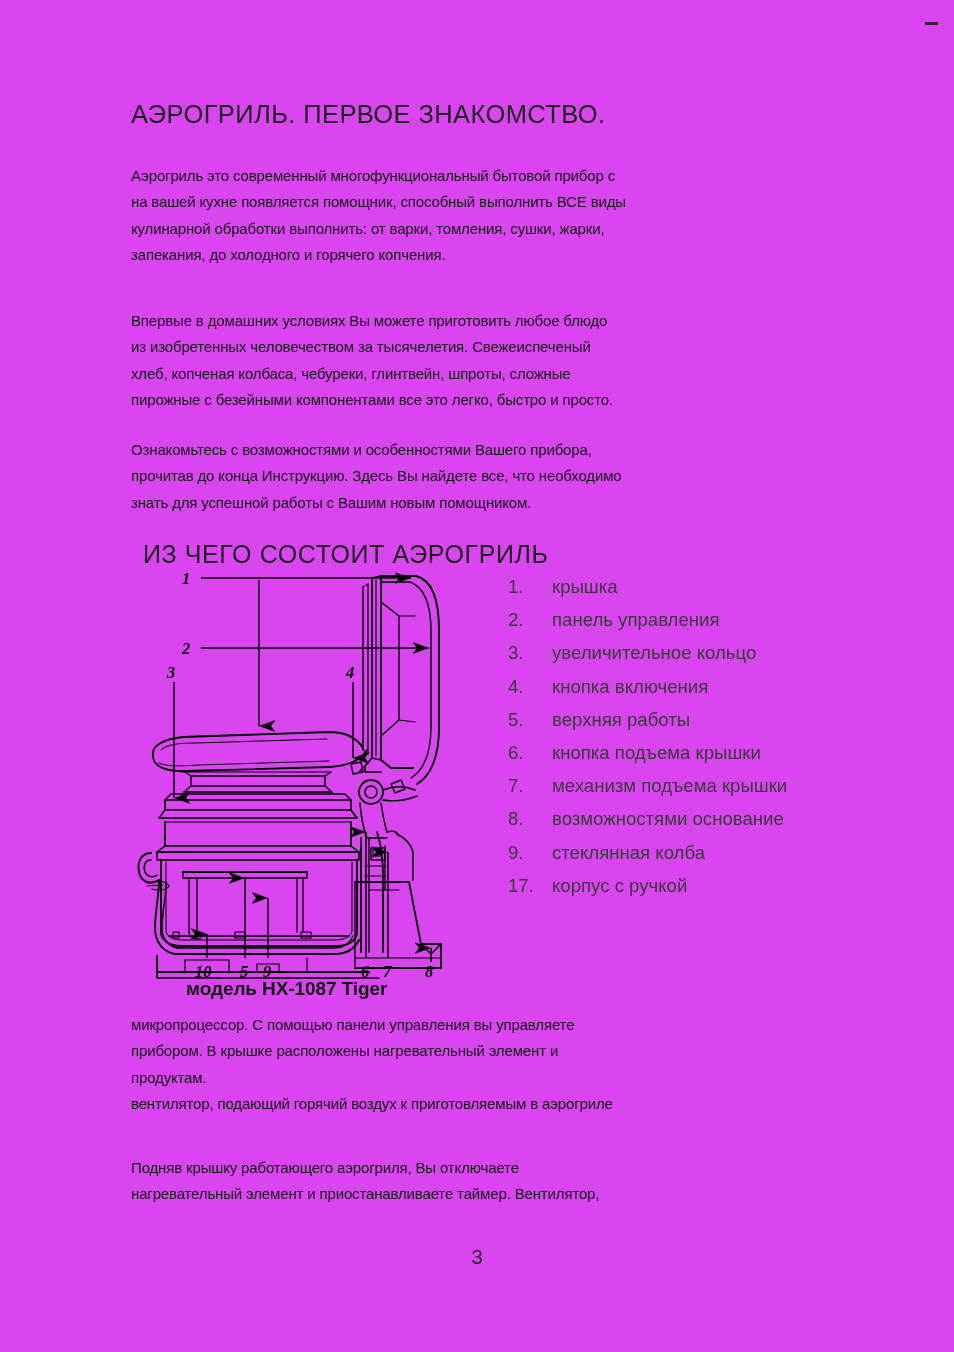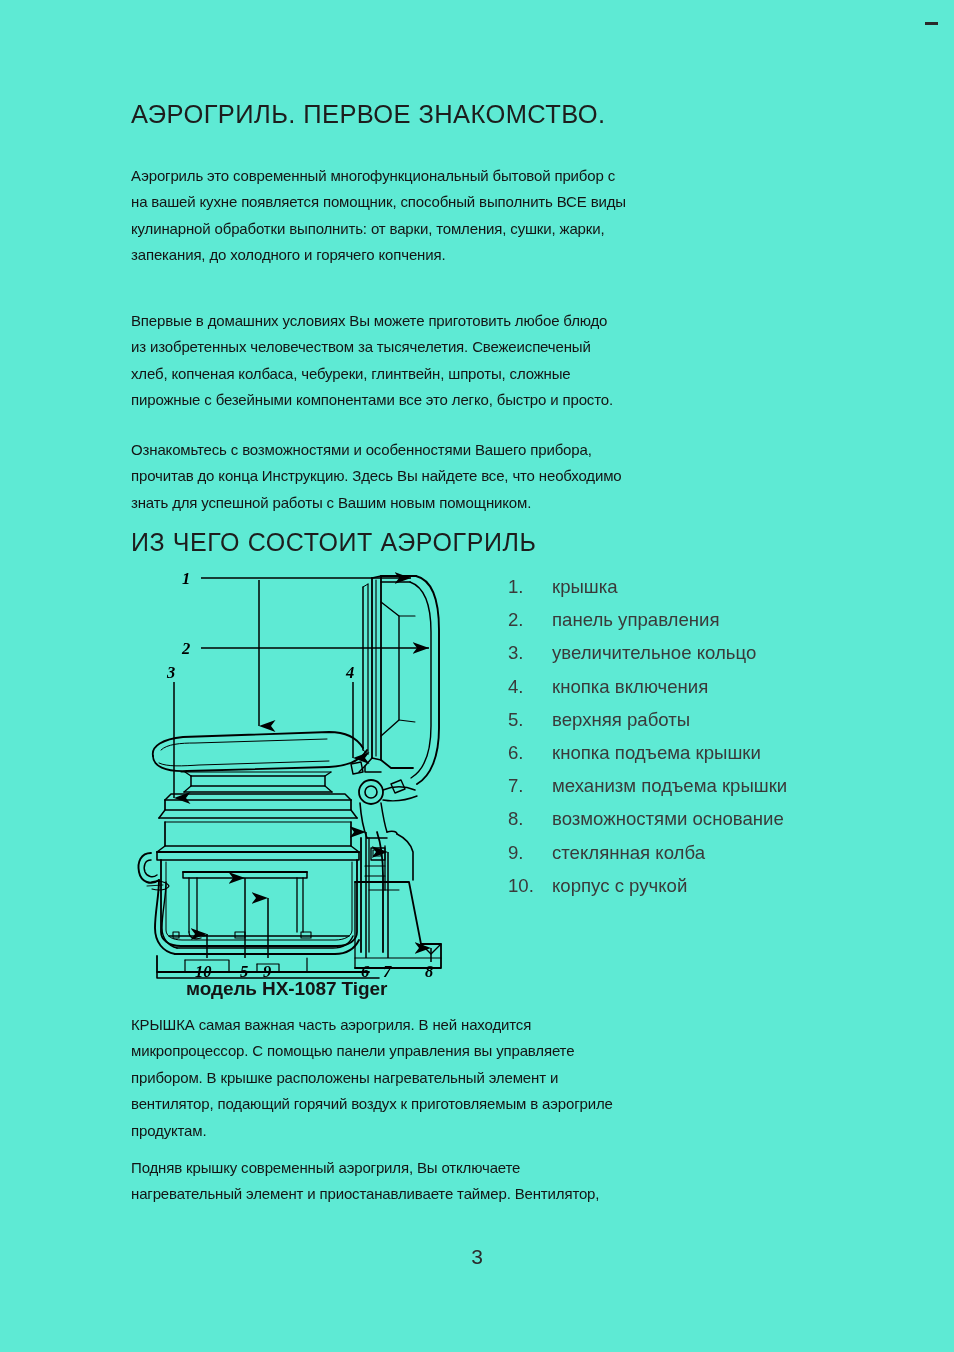--- a/index.html
+++ b/index.html
@@ -12,21 +12,21 @@
     height: 1352px;
     position: relative;
     overflow: hidden;
     font-family: "Liberation Sans", "DejaVu Sans", sans-serif;
     color: #1a1a1a;
     -webkit-font-smoothing: antialiased;
   }
   .page {
     position: absolute;
     inset: 0;
-    background: #5eead4;
+    background: #d946ef;
     padding-left: 44px;
   }
 
   .corner-mark {
     position: absolute;
     top: 22px;
     right: 16px;
     width: 13px;
     height: 3px;
     background: #2a2a2a;
@@ -51,21 +51,21 @@
     left: 0;
     white-space: nowrap;
   }
 
   h2.section-title {
     font-family: "Liberation Sans", "DejaVu Sans", sans-serif;
     font-size: 25px;
     font-weight: 400;
     letter-spacing: 0.6px;
     color: #1d1d1d;
-    margin: 0;
+    margin: 12px;
     position: absolute;
     top: 528px;
     left: 0;
     white-space: nowrap;
   }
 
   p.body-par {
     position: absolute;
     left: 0;
     margin: 0;
@@ -175,29 +175,28 @@
 
     <p class="body-par" id="par3">
       <span class="ln">Ознакомьтесь с возможностями и особенностями Вашего прибора,</span>
       <span class="ln">прочитав до конца Инструкцию. Здесь Вы найдете  все, что необходимо</span>
       <span class="ln">знать для успешной работы с Вашим новым помощником.</span>
     </p>
 
     <h2 class="section-title">ИЗ ЧЕГО СОСТОИТ  АЭРОГРИЛЬ</h2>
 
     <p class="body-par" id="par4">
-      <span class="ln">КРЫШКА  самая важная часть аэрогриля. В ней находится</span>
       <span class="ln">микропроцессор. С помощью панели управления вы управляете</span>
       <span class="ln">прибором. В крышке расположены  нагревательный элемент и</span>
+      <span class="ln">продуктам.</span>
       <span class="ln">вентилятор, подающий горячий воздух к приготовляемым в аэрогриле</span>
-      <span class="ln">продуктам.</span>
     </p>
 
     <p class="body-par" id="par5">
-      <span class="ln">Подняв  крышку современный аэрогриля, Вы отключаете</span>
+      <span class="ln">Подняв  крышку работающего аэрогриля, Вы отключаете</span>
       <span class="ln">нагревательный элемент и приостанавливаете таймер. Вентилятор,</span>
     </p>
 
   </div>
 
   <div class="figure">
     <svg width="340" height="450" viewBox="0 0 340 450" xmlns="http://www.w3.org/2000/svg">
       <defs>
         <marker id="arrDown" markerWidth="10" markerHeight="12" refX="5" refY="11" orient="auto">
           <path d="M1,0 L5,11 L9,0 L5,3 Z" fill="#000"></path>
@@ -401,20 +400,20 @@
     </li>
     <li>
       <span class="num">8.</span>
       <span class="lbl">возможностями основание</span>
     </li>
     <li>
       <span class="num">9.</span>
       <span class="lbl">стеклянная колба</span>
     </li>
     <li>
-      <span class="num">10.</span>
+      <span class="num">17.</span>
       <span class="lbl">корпус с ручкой</span>
     </li>
   </ol>
 
   <div class="page-number">3</div>
 
 </div>
 
 </body></html>

